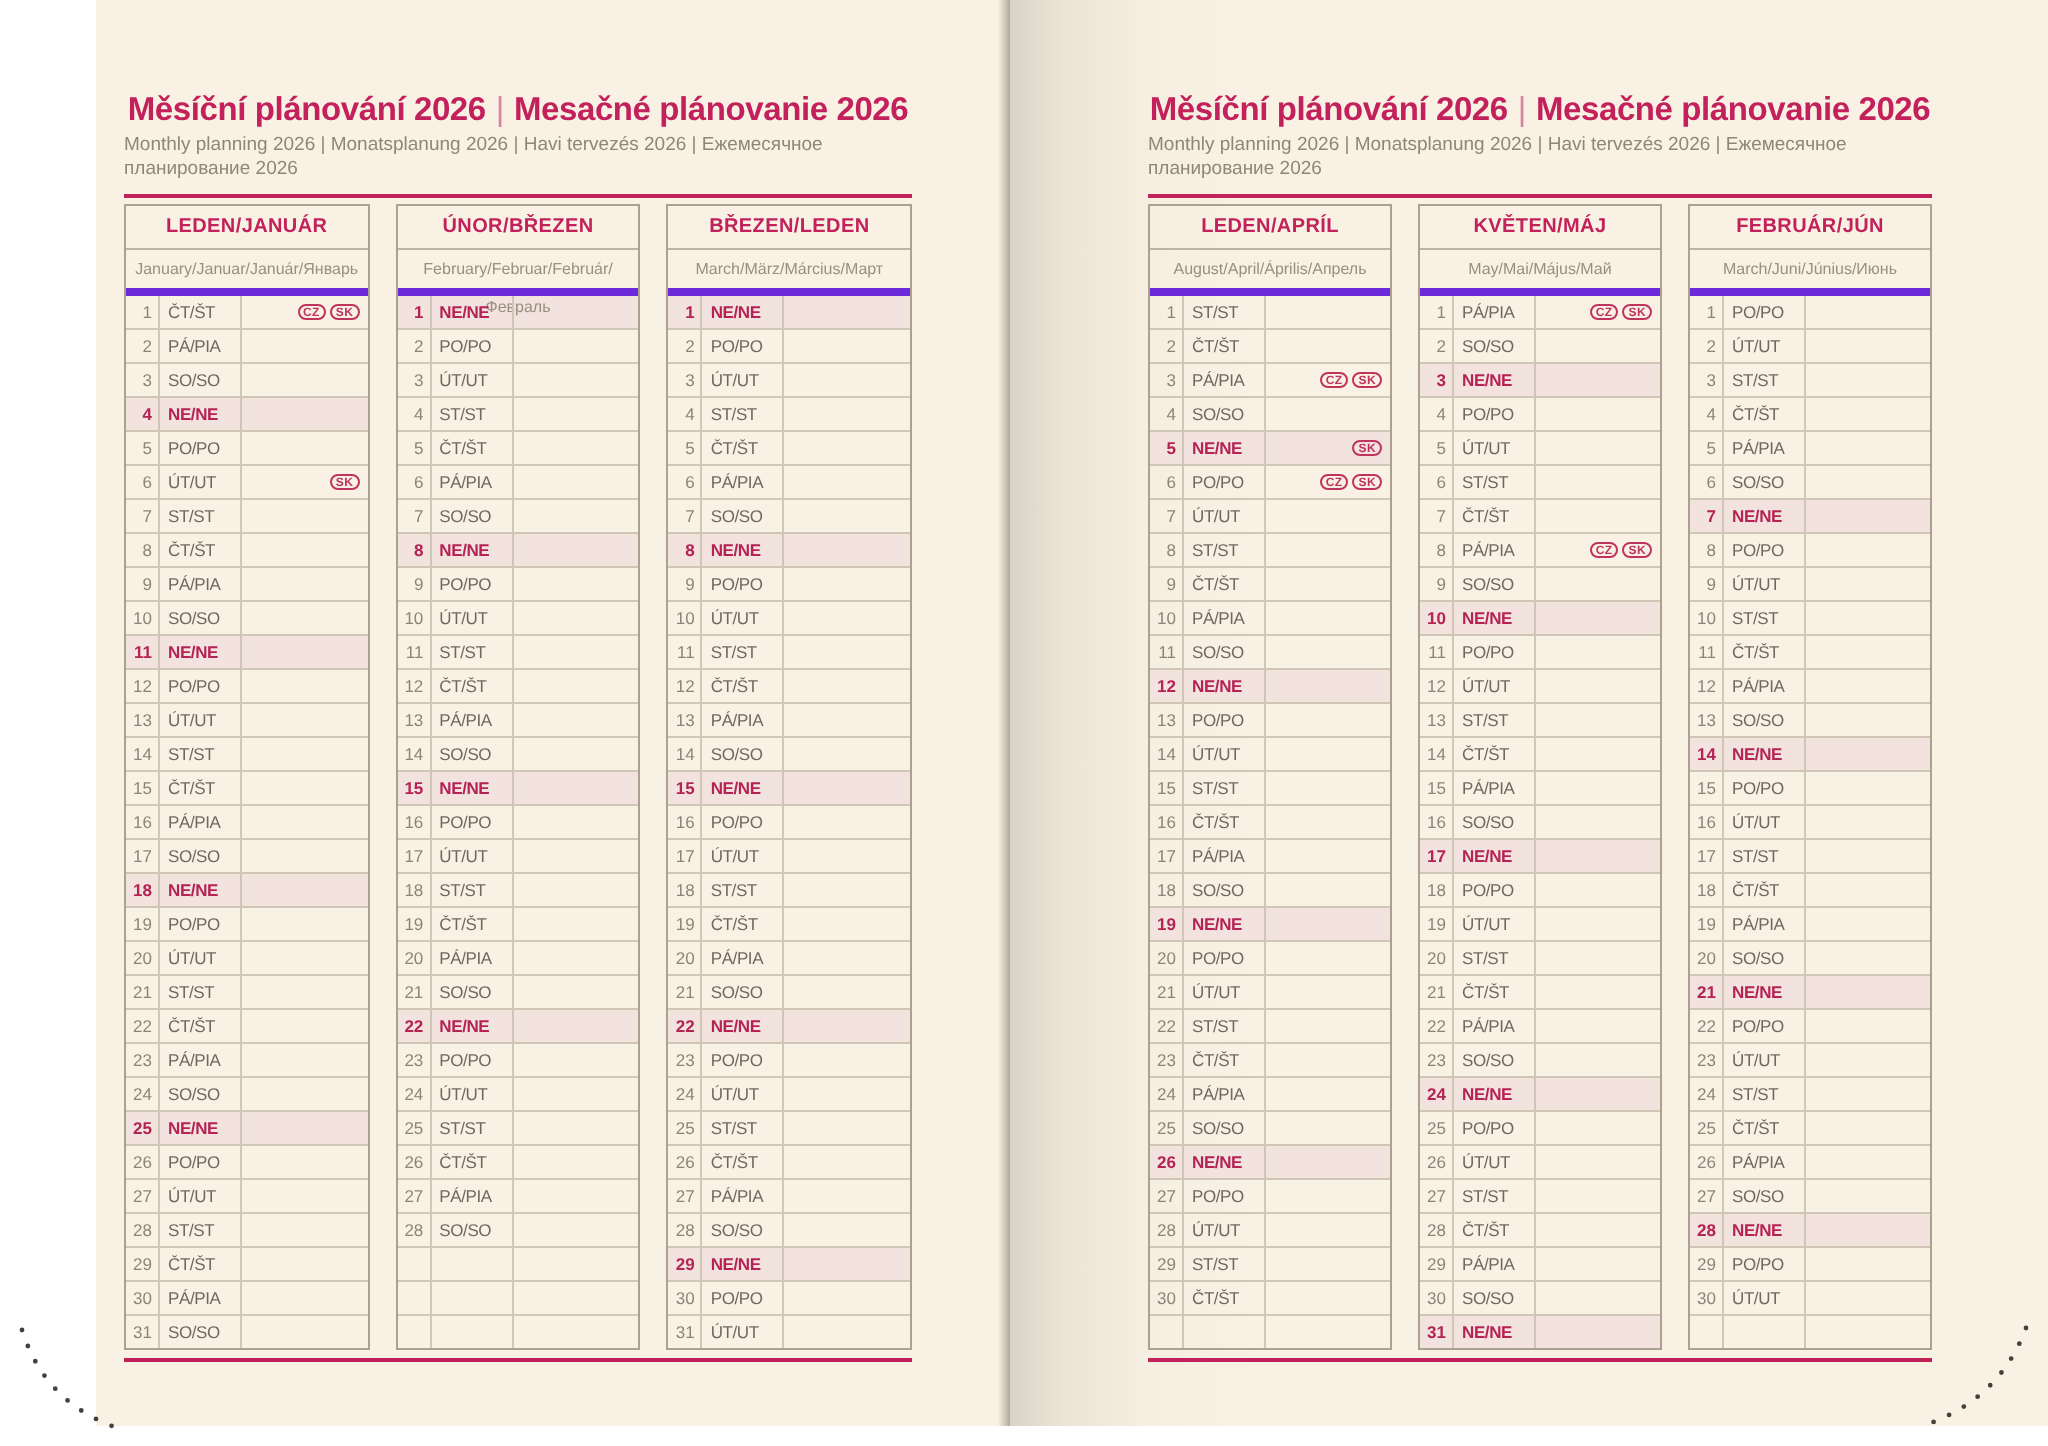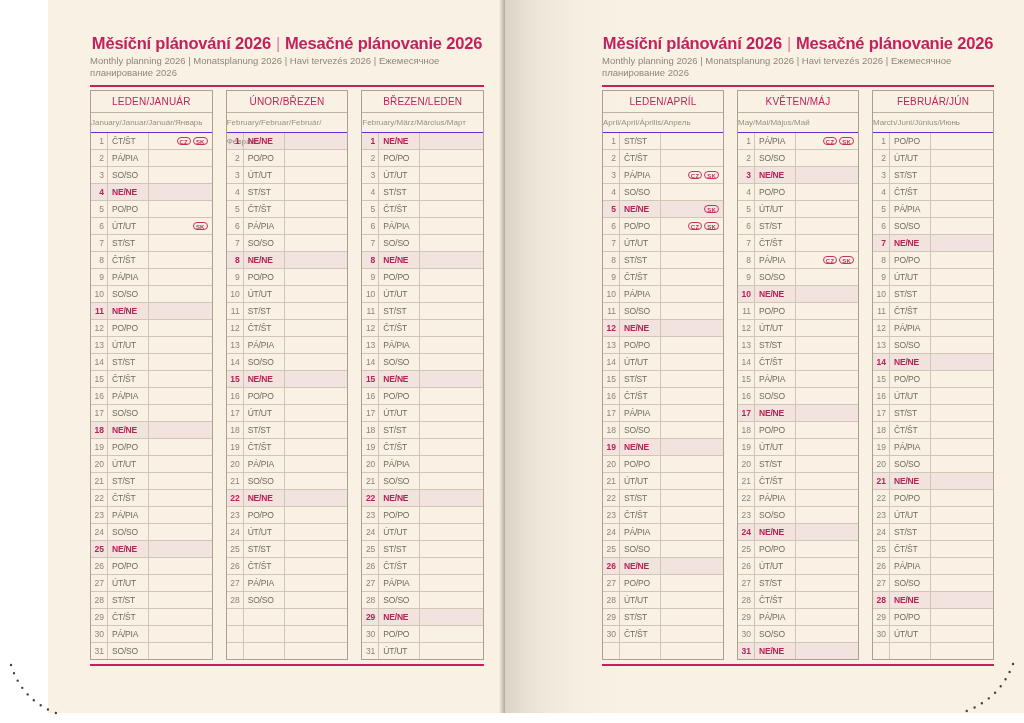--- a/index.html
+++ b/index.html
@@ -11,36 +11,36 @@
   }
   .photo { position:relative; width:1024px; height:723px; overflow:hidden; background:#ffffff; }
 
   .page { position:absolute; top:0; height:713px; }
   .page-left  { left:48px;  width:457px; background:#f9f2e4; }
   .spine-shadow-left { position:absolute; top:0; left:499px; width:6px; height:713px;
     background:linear-gradient(to right, rgba(90,80,65,0) 0%, rgba(90,80,65,0.45) 100%); }
   .page-right { left:505px; width:519px;
     background:linear-gradient(to right, #d9d3c8 0px, #ece5d7 28px, #f6efe1 70px, #f9f2e4 120px); }
 
-  .content { position:absolute; top:33px;margin-left:28px; }
+  .content { position:absolute; top:45px; }
   .content-left  { left:62px;  width:394px; }
   .content-right { left:574px; width:392px; }
 
   .planner-title { text-align:center; font-size:16.5px; font-weight:bold; color:#c2215b;
     line-height:20px; letter-spacing:-0.2px; }
   .planner-title .divider { font-weight:normal; color:#d884a3; padding:0 5px; }
   .planner-subtitle { font-size:9.5px; color:#8e8779; margin-top:2px; line-height:12px; }
   .top-rule { height:2px; background:#c2215b; margin-top:6px; }
 
   .tables { display:flex; gap:13px; margin-top:3px; }
   .month { flex:1; border:1px solid #aba18f; }
-  .month-title { height:21px; line-height:21px; text-align:center; font-weight:normal;
+  .month-title { height:21px; line-height:21px; text-align:center; font-weight:bold;
     font-size:10px; color:#c2215b; border-bottom:1px solid #bdb3a3; letter-spacing:0.2px; }
-  .month-langs { height:19px; line-height:19px; font-size:8px;
-    color:#97907f; border-bottom:1px solid #6d28d9; }
+  .month-langs { height:19px; line-height:19px; text-align:center; font-size:8px;
+    color:#97907f; border-bottom:4px solid #6d28d9; }
 
   .day-row { display:grid; grid-template-columns:17px 41px 1fr; height:16px; line-height:16px; font-size:8.5px; }
   .day-row + .day-row { border-top:1px solid #cfc6b5; }
   .day-number { text-align:right; padding-right:3px; color:#8c8478; border-right:1px solid #cfc6b5; }
   .day-abbr { padding-left:4px; color:#6f6860; border-right:1px solid #cfc6b5; letter-spacing:-0.2px; white-space:nowrap; }
   .day-note { display:flex; align-items:center; justify-content:flex-end; gap:2px; padding-right:4px; }
   .day-row.sunday { background:#f2e3df; }
   .day-row.sunday .day-number, .day-row.sunday .day-abbr { color:#b52355; font-weight:bold; }
 
   .badge { border:1px solid #c0335f; color:#c0335f; border-radius:5px; font-size:6px;
@@ -389,21 +389,21 @@
             </div>
             <div class="day-row">
               <span class="day-number"></span>
               <span class="day-abbr"></span>
               <span class="day-note"></span>
             </div>
           </div>
       </div>
       <div class="month">
         <div class="month-title">BŘEZEN/LEDEN</div>
-        <div class="month-langs">February/März/Március/Март</div>
+        <div class="month-langs">March/März/Március/Март</div>
         <div>
             <div class="day-row sunday">
               <span class="day-number">1</span>
               <span class="day-abbr">NE/NE</span>
               <span class="day-note"></span>
             </div>
             <div class="day-row">
               <span class="day-number">2</span>
               <span class="day-abbr">PO/PO</span>
               <span class="day-note"></span>
@@ -561,21 +561,21 @@
 
   <div class="content content-right">
     <div class="planner-title">
       <span>Měsíční plánování 2026</span><span class="divider">|</span><span>Mesačné plánovanie 2026</span>
     </div>
     <div class="planner-subtitle">Monthly planning 2026 | Monatsplanung 2026 | Havi tervezés 2026 | Ежемесячное планирование 2026</div>
     <div class="top-rule"></div>
     <div class="tables">
       <div class="month">
         <div class="month-title">LEDEN/APRÍL</div>
-        <div class="month-langs">April/April/Április/Апрель</div>
+        <div class="month-langs">August/April/Április/Апрель</div>
         <div>
             <div class="day-row">
               <span class="day-number">1</span>
               <span class="day-abbr">ST/ST</span>
               <span class="day-note"></span>
             </div>
             <div class="day-row">
               <span class="day-number">2</span>
               <span class="day-abbr">ČT/ŠT</span>
               <span class="day-note"></span>

